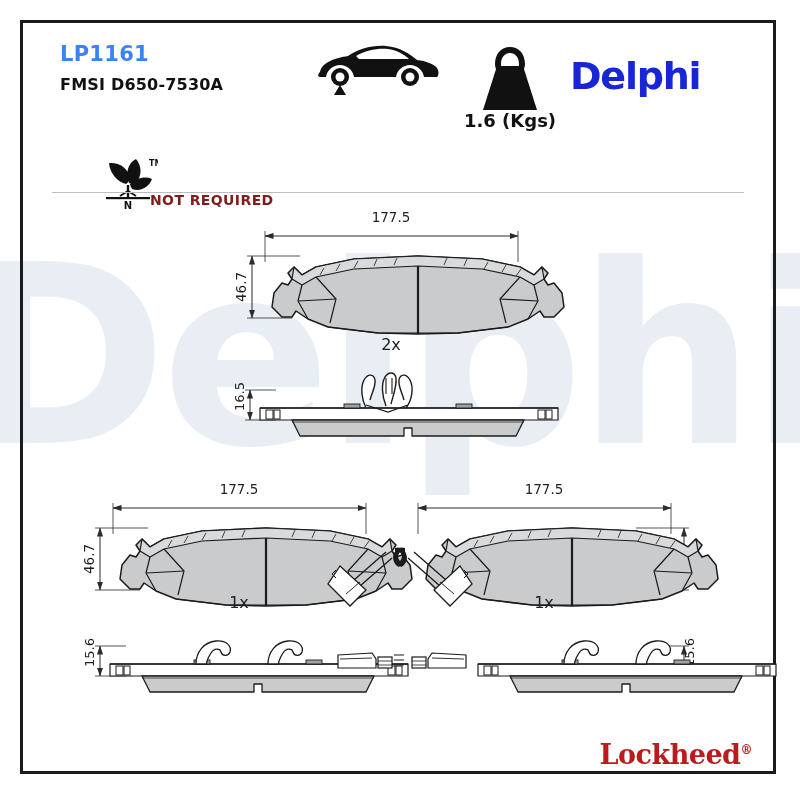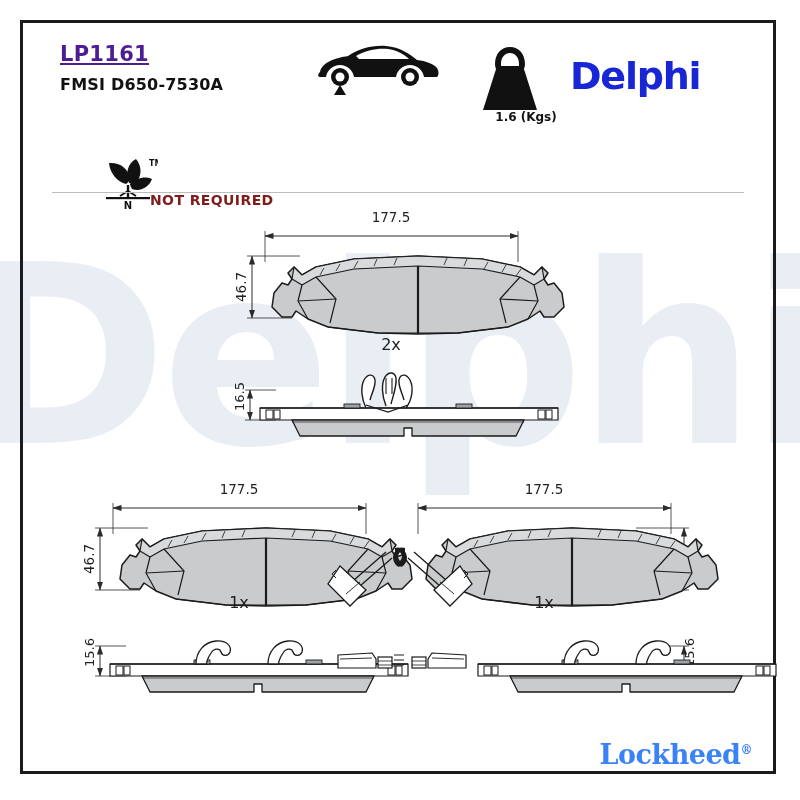--- a/index.html
+++ b/index.html
@@ -34,32 +34,31 @@
     width:756px;height:754px;
     border:3px solid #1b1b1b;
     box-sizing:border-box;
     z-index:2;
     pointer-events:none;
   }
 
   
   .header{position:absolute;left:40px;top:32px;width:720px;height:160px;z-index:3;}
   .code{
-    font-size:21px;font-weight:bold;color:#4c1d95;letter-spacing:0.3px;
+    font-size:21px;font-weight:bold;color:#3b82f6;letter-spacing:0.3px;
     margin:10px 0 0 20px;
-    text-decoration:underline;
   }
   .fmsi{font-size:16px;font-weight:bold;color:#111;margin:9px 0 0 20px;letter-spacing:0.2px;}
   .wva{font-size:13.5px;font-weight:bold;color:#111;margin:7px 0 0 20px;letter-spacing:0.2px;}
 
   .carbox{position:absolute;left:256px;top:0px;width:150px;height:70px;}
   .weightbox{position:absolute;left:400px;top:0px;width:140px;height:100px;}
   .weight-label{
-    position:absolute;left:416px;top:78px;width:140px;text-align:center;
-    font-size:12px;font-weight:bold;color:#111;
+    position:absolute;left:400px;top:78px;width:140px;text-align:center;
+    font-size:18px;font-weight:bold;color:#111;
   }
 
   .delphi-logo{
     position:absolute;left:530px;top:22px;
     font-size:38px;font-weight:bold;
     color:#1826d6;
     letter-spacing:-1.2px;
     font-family:"DejaVu Sans","Liberation Sans",sans-serif;
   }
 
@@ -75,21 +74,21 @@
     position:absolute;left:52px;top:192px;width:692px;height:1px;
     background:#bdbdbd;z-index:3;
   }
 
   
   .drawing{position:absolute;left:0;top:0;width:800px;height:800px;z-index:3;}
 
   .lockheed{
     position:absolute;right:48px;bottom:30px;
     font-family:"DejaVu Serif","Liberation Serif",serif;
-    font-size:27px;font-weight:bold;color:#3b82f6;
+    font-size:27px;font-weight:bold;color:#b91c1c;
     letter-spacing:-0.5px;
     z-index:4;
   }
   .lockheed sup{font-size:12px;vertical-align:super;}
 </style>
 </head>
 <body>
 
 <div class="page">
 

